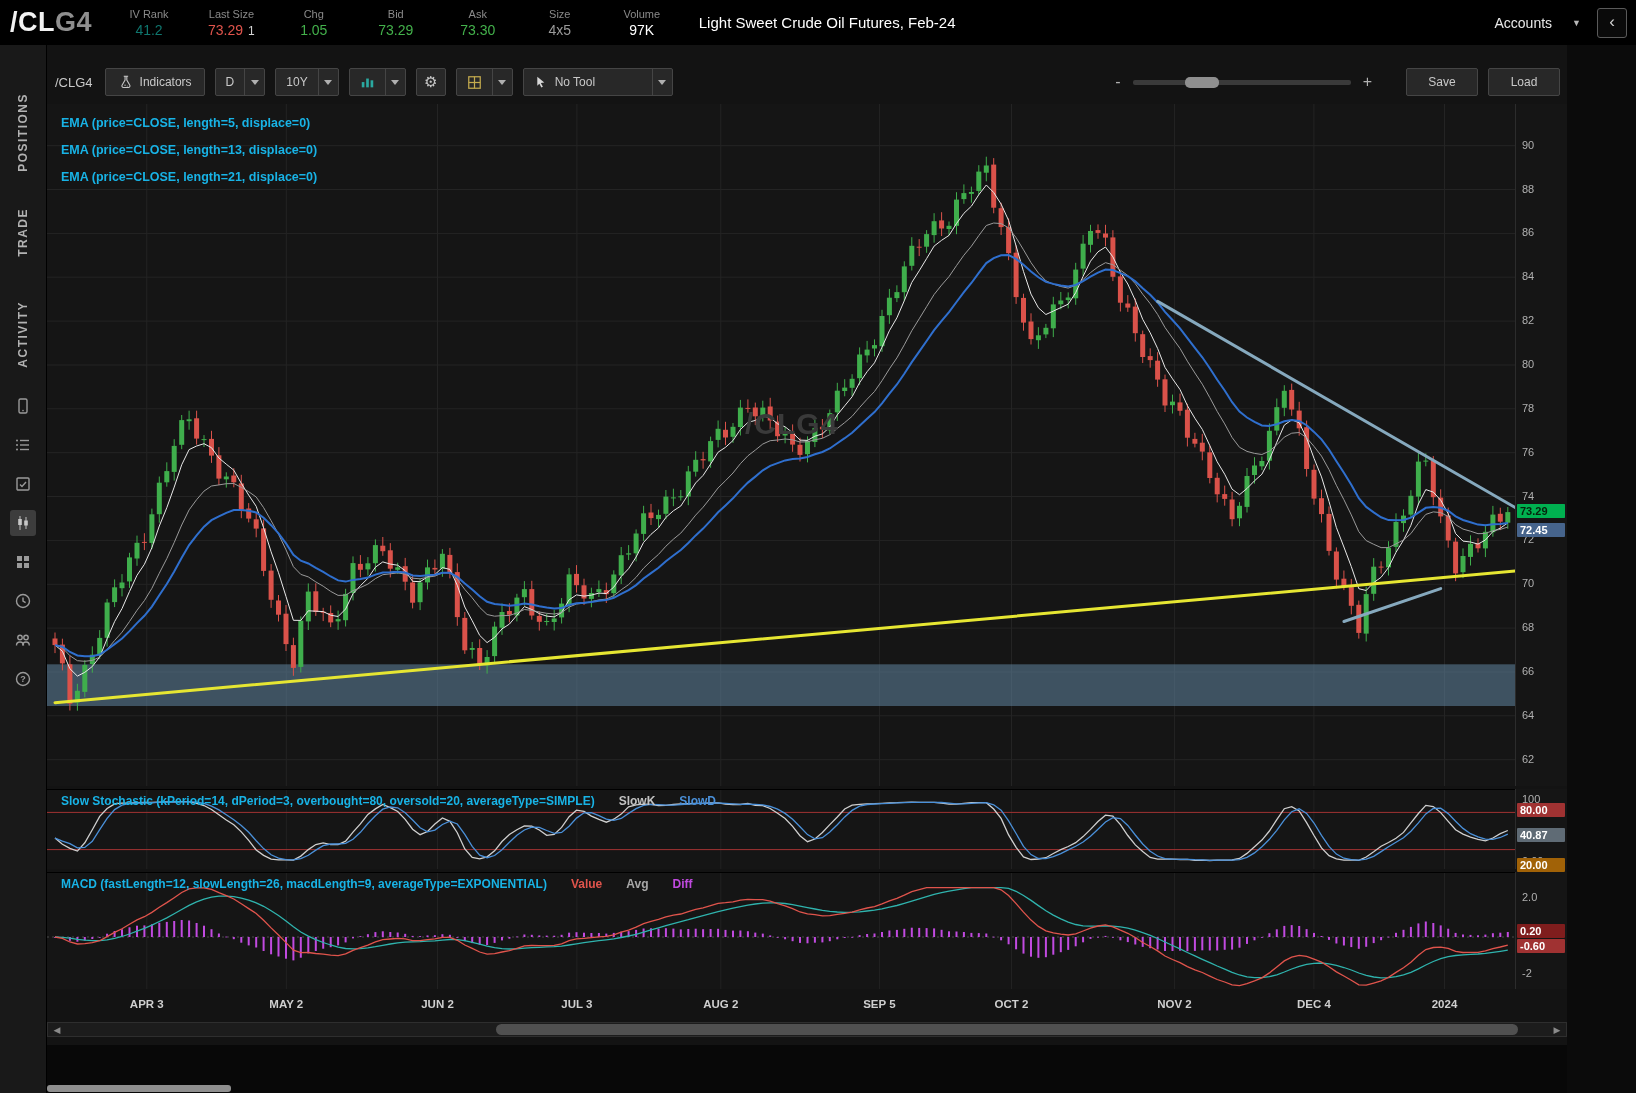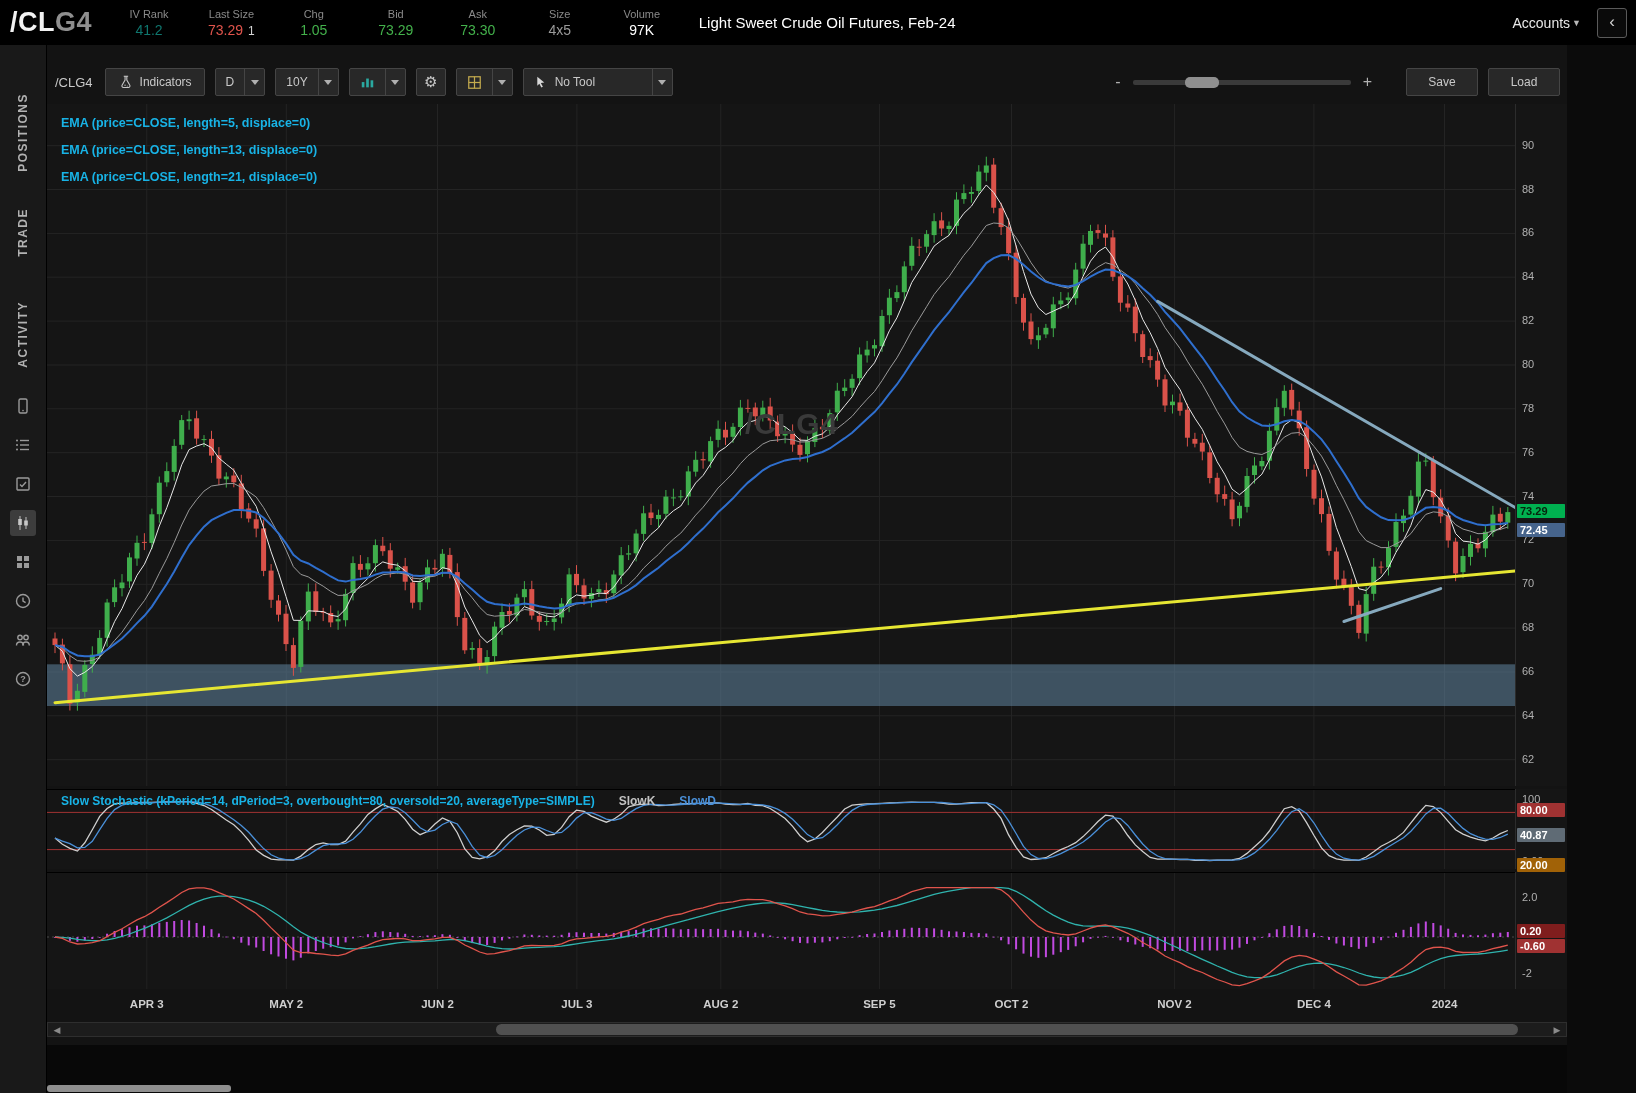--- a/index.html
+++ b/index.html
@@ -10,21 +10,21 @@
   .topbar{position:absolute;top:0;left:0;width:1636px;height:45px;background:#000;display:flex;align-items:center}
   .sym{margin-left:10px;font-size:27px;font-weight:bold;letter-spacing:.5px;white-space:nowrap}
   .sym-main{color:#f2f2f2}.sym-suffix{color:#8f8f8f}
   .stats{display:flex;margin-left:34px;gap:36px}
   .stat{display:flex;flex-direction:column;align-items:center;min-width:46px}
   .s-label{font-size:11px;color:#8a8a8a;line-height:15px;white-space:nowrap}
   .s-value{font-size:14px;line-height:17px;white-space:nowrap}
   .v-red{color:#e0544c}.v-green{color:#43b14b}.v-dim{color:#0f766e}.v-gray{color:#9a9a9a}.v-white{color:#fff}
   .s-extra{color:#d4d4d4;font-size:12px;margin-left:5px}
   .desc{margin-left:34px;font-size:15px;color:#fff;white-space:nowrap}
-  .accounts{margin-left:auto;color:#e8e8e8;font-size:14px;display:flex;align-items:center;gap:2px;margin-right:16px;cursor:pointer}
+  .accounts{margin-left:auto;color:#e8e8e8;font-size:14px;display:flex;align-items:center;gap:20px;margin-right:16px;cursor:pointer}
   .chev{font-size:9px;color:#b8b8b8}
   .collapse{width:30px;height:30px;margin-right:9px;background:#0a0a0a;border:1px solid #5a5a5a;color:#d0d0d0;font-size:17px;border-radius:3px;line-height:26px;text-align:center;cursor:pointer;flex:none}
 
   
   .sidebar{position:absolute;top:45px;left:0;width:47px;height:1048px;background:#191919;border-right:1px solid #000;display:flex;flex-direction:column;align-items:center}
   .side-tab{writing-mode:vertical-rl;transform:rotate(180deg);color:#b2b2b2;font-size:12px;font-weight:bold;letter-spacing:1.5px;cursor:pointer}
   .t1{margin-top:48px}.t2{margin-top:36px}.t3{margin-top:44px}
   .side-icons{display:flex;flex-direction:column;gap:13px;margin-top:26px;align-items:center}
   .side-icon{width:26px;height:26px;display:flex;align-items:center;justify-content:center;border-radius:3px;cursor:pointer}
   .side-icon.active{background:#3d3d3d}
@@ -954,20 +954,26 @@
           <rect x="1415.0" y="61.5" width="2" height="2.5" fill="#c14ae0"></rect>
           <rect x="1422.5" y="61.9" width="2" height="2.1" fill="#c14ae0"></rect>
           <rect x="1430.0" y="62.3" width="2" height="1.7" fill="#c14ae0"></rect>
           <rect x="1437.4" y="61.6" width="2" height="2.4" fill="#c14ae0"></rect>
           <rect x="1444.9" y="60.2" width="2" height="3.8" fill="#c14ae0"></rect>
           <rect x="1452.3" y="59.7" width="2" height="4.3" fill="#c14ae0"></rect>
           <rect x="1459.8" y="59.0" width="2" height="5.0" fill="#c14ae0"></rect>
           <polyline fill="none" stroke="#2fb3ad" stroke-width="1.3" points="8.0,64.0 15.4,64.3 22.9,65.2 30.4,66.4 37.8,67.2 45.3,67.7 52.7,67.7 60.1,66.9 67.6,65.4 75.0,63.5 82.5,61.0 90.0,58.2 97.4,55.3 104.9,52.1 112.3,48.5 119.8,44.8 127.2,40.7 134.7,36.5 142.1,32.4 149.6,28.9 157.0,26.1 164.5,24.1 171.9,23.2 179.3,23.1 186.8,23.7 194.3,25.1 201.7,27.2 209.2,29.8 216.6,33.3 224.1,37.7 231.5,42.5 239.0,47.9 246.4,53.8 253.8,59.0 261.3,63.1 268.8,66.6 276.2,69.5 283.7,72.0 291.1,74.1 298.6,75.5 306.0,75.8 313.4,75.6 320.9,74.9 328.4,73.7 335.8,72.3 343.3,71.0 350.7,69.9 358.2,69.1 365.6,68.8 373.1,68.6 380.5,68.2 387.9,67.8 395.4,67.1 402.9,66.5 410.3,66.7 417.8,67.7 425.2,69.3 432.7,71.2 440.1,73.2 447.6,74.7 455.0,75.6 462.4,76.0 469.9,75.8 477.4,75.2 484.8,74.7 492.3,74.3 499.7,73.9 507.2,73.6 514.6,73.1 522.1,72.0 529.5,70.8 537.0,69.7 544.4,68.7 551.9,67.7 559.3,66.8 566.8,65.8 574.2,64.5 581.6,63.0 589.1,61.3 596.6,59.1 604.0,56.9 611.5,54.8 618.9,52.6 626.4,50.6 633.8,48.6 641.3,46.7 648.7,44.6 656.1,42.6 663.6,40.6 671.1,38.6 678.5,36.8 686.0,35.2 693.4,33.6 700.9,32.1 708.3,31.0 715.8,30.2 723.2,29.8 730.6,29.9 738.1,30.5 745.6,31.6 753.0,33.1 760.5,34.6 767.9,36.0 775.4,37.4 782.8,38.4 790.3,39.0 797.7,39.3 805.1,39.2 812.6,38.8 820.1,38.0 827.5,37.1 835.0,35.9 842.4,34.2 849.9,32.5 857.3,30.4 864.8,28.1 872.2,25.8 879.6,23.6 887.1,21.4 894.6,19.6 902.0,18.2 909.5,16.8 916.9,15.6 924.4,14.6 931.8,14.6 939.3,14.6 946.7,14.6 954.1,14.6 961.6,15.3 969.1,18.3 976.5,22.5 984.0,27.4 991.4,32.6 998.9,37.7 1006.3,42.1 1013.8,45.9 1021.2,49.1 1028.7,51.5 1036.1,52.8 1043.5,53.2 1051.0,53.2 1058.5,52.9 1065.9,53.1 1073.4,53.9 1080.8,55.2 1088.3,57.1 1095.7,59.6 1103.2,62.3 1110.6,65.5 1118.0,69.0 1125.5,72.5 1133.0,75.9 1140.4,79.5 1147.9,82.9 1155.3,86.3 1162.8,89.6 1170.2,93.0 1177.7,96.2 1185.1,99.4 1192.5,102.0 1200.0,103.8 1207.5,104.6 1214.9,104.6 1222.4,103.7 1229.8,101.8 1237.3,99.0 1244.7,96.0 1252.2,93.3 1259.6,91.3 1267.0,90.3 1274.5,90.0 1282.0,90.8 1289.4,92.4 1296.9,94.5 1304.3,97.0 1311.8,100.0 1319.2,102.4 1326.7,104.0 1334.1,104.8 1341.5,104.7 1349.0,103.6 1356.5,101.8 1363.9,99.3 1371.4,95.9 1378.8,92.0 1386.3,88.5 1393.7,85.6 1401.2,83.6 1408.6,82.5 1416.0,81.9 1423.5,81.4 1431.0,81.0 1438.4,80.4 1445.9,79.4 1453.3,78.3 1460.8,77.1 "></polyline>
           <polyline fill="none" stroke="#e0544c" stroke-width="1.3" points="8.0,64.0 15.4,65.3 22.9,69.0 30.4,71.0 37.8,70.7 45.3,69.7 52.7,67.7 60.1,63.6 67.6,59.4 75.0,55.8 82.5,51.3 90.0,46.9 97.4,43.7 104.9,39.4 112.3,34.2 119.8,29.6 127.2,24.7 134.7,19.5 142.1,15.9 149.6,14.9 157.0,14.8 164.5,16.4 171.9,19.7 179.3,22.7 186.8,26.0 194.3,30.8 201.7,35.6 209.2,40.4 216.6,47.3 224.1,54.9 231.5,62.0 239.0,69.6 246.4,77.2 253.8,79.7 261.3,79.5 268.8,80.5 276.2,81.2 283.7,82.2 291.1,82.6 298.6,80.9 306.0,77.3 313.4,74.7 320.9,72.2 328.4,68.8 335.8,66.6 343.3,66.0 350.7,65.4 358.2,65.9 365.6,67.7 373.1,67.7 380.5,66.7 387.9,65.9 395.4,64.3 402.9,64.3 410.3,67.3 417.8,72.0 425.2,75.4 432.7,79.0 440.1,81.2 447.6,80.6 455.0,79.0 462.4,77.7 469.9,75.3 477.4,72.8 484.8,72.5 492.3,72.6 499.7,72.6 507.2,72.3 514.6,70.9 522.1,67.7 529.5,65.9 537.0,65.4 544.4,64.6 551.9,63.8 559.3,63.4 566.8,61.8 574.2,59.2 581.6,57.1 589.1,54.2 596.6,50.6 604.0,48.3 611.5,46.4 618.9,43.9 626.4,42.2 633.8,41.0 641.3,38.7 648.7,36.3 656.1,34.8 663.6,32.6 671.1,30.4 678.5,29.7 686.0,28.8 693.4,27.1 700.9,26.3 708.3,26.6 715.8,26.7 723.2,28.1 730.6,30.7 738.1,32.9 745.6,35.7 753.0,39.0 760.5,40.9 767.9,41.7 775.4,42.8 782.8,42.7 790.3,41.3 797.7,40.3 805.1,39.1 812.6,36.8 820.1,35.0 827.5,33.6 835.0,30.8 842.4,27.8 849.9,25.4 857.3,22.2 864.8,18.7 872.2,16.7 879.6,14.7 887.1,14.6 894.6,14.6 902.0,14.6 909.5,14.6 916.9,14.6 924.4,14.6 931.8,14.6 939.3,14.6 946.7,14.6 954.1,16.8 961.6,22.6 969.1,30.6 976.5,39.1 984.0,47.1 991.4,53.4 998.9,57.9 1006.3,59.8 1013.8,61.1 1021.2,62.0 1028.7,60.8 1036.1,58.0 1043.5,55.1 1051.0,53.0 1058.5,51.9 1065.9,53.8 1073.4,57.2 1080.8,60.3 1088.3,64.5 1095.7,69.5 1103.2,73.5 1110.6,77.9 1118.0,83.0 1125.5,86.5 1133.0,89.6 1140.4,93.6 1147.9,96.8 1155.3,99.5 1162.8,103.1 1170.2,106.5 1177.7,109.0 1185.1,111.9 1192.5,112.7 1200.0,110.7 1207.5,107.9 1214.9,104.9 1222.4,99.9 1229.8,94.0 1237.3,87.9 1244.7,84.2 1252.2,82.3 1259.6,83.4 1267.0,86.1 1274.5,89.1 1282.0,93.7 1289.4,98.9 1296.9,103.0 1304.3,107.2 1311.8,111.8 1319.2,112.2 1326.7,110.1 1334.1,107.9 1341.5,104.4 1349.0,99.4 1356.5,94.7 1363.9,89.2 1371.4,82.3 1378.8,76.6 1386.3,74.5 1393.7,74.1 1401.2,75.3 1408.6,78.4 1416.0,79.5 1423.5,79.3 1431.0,79.3 1438.4,77.9 1445.9,75.6 1453.3,74.0 1460.8,72.1 "></polyline>
         </svg>
+      <div class="pane-legend">
+        <span class="lg-cyan">MACD (fastLength=12, slowLength=26, macdLength=9, averageType=EXPONENTIAL)</span>
+        <span class="lg-red">Value</span>
+        <span class="lg-gray">Avg</span>
+        <span class="lg-purple">Diff</span>
+      </div>
     </div>
     <div class="axis axis-macd" id="axisMacd">
         <span class="tick" style="top:19.0px">2.0</span>
         <span class="tick" style="top:95.0px">-2</span>
         <span class="badge" style="top:52.2px;background:#7f1d1d;color:#ffffff">0.20</span>
         <span class="badge" style="top:67.4px;background:#a03232;color:#ffffff">-0.60</span>
       </div>
 
     <div class="xaxis" id="xAxis">
         <span style="left:69.8px">APR 3</span>

